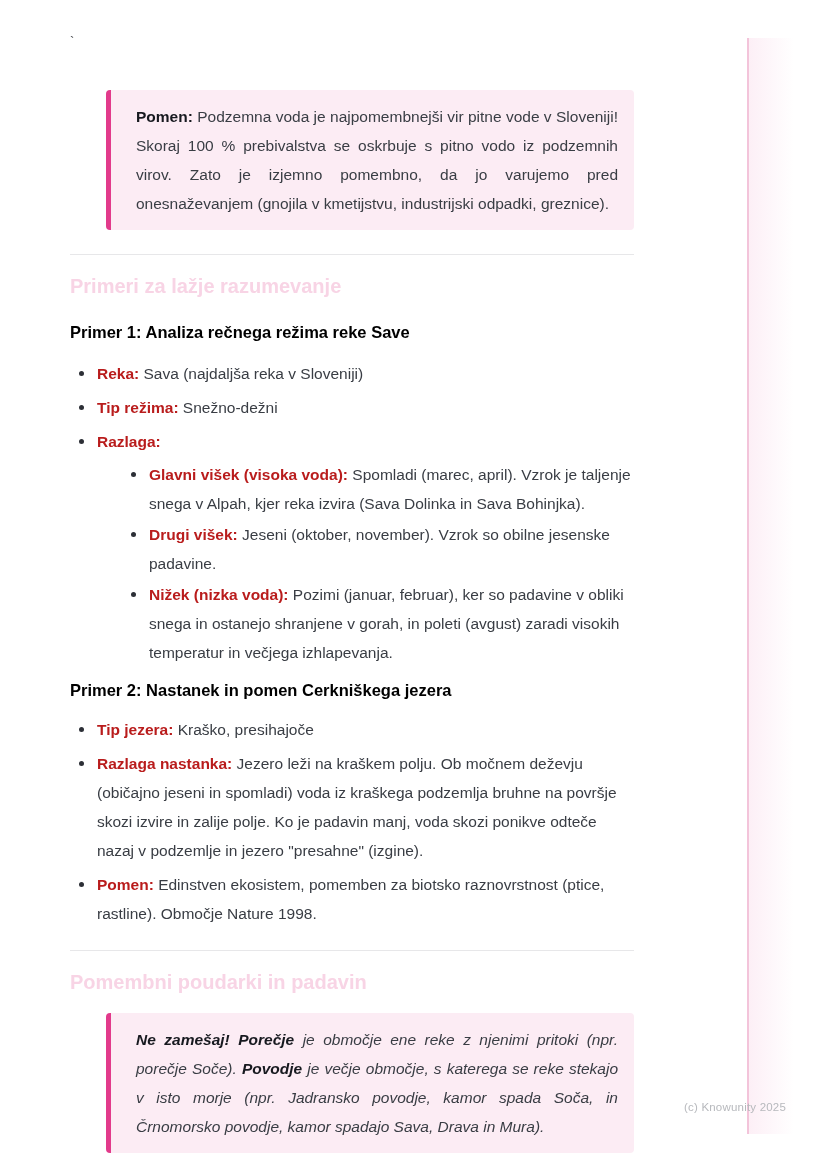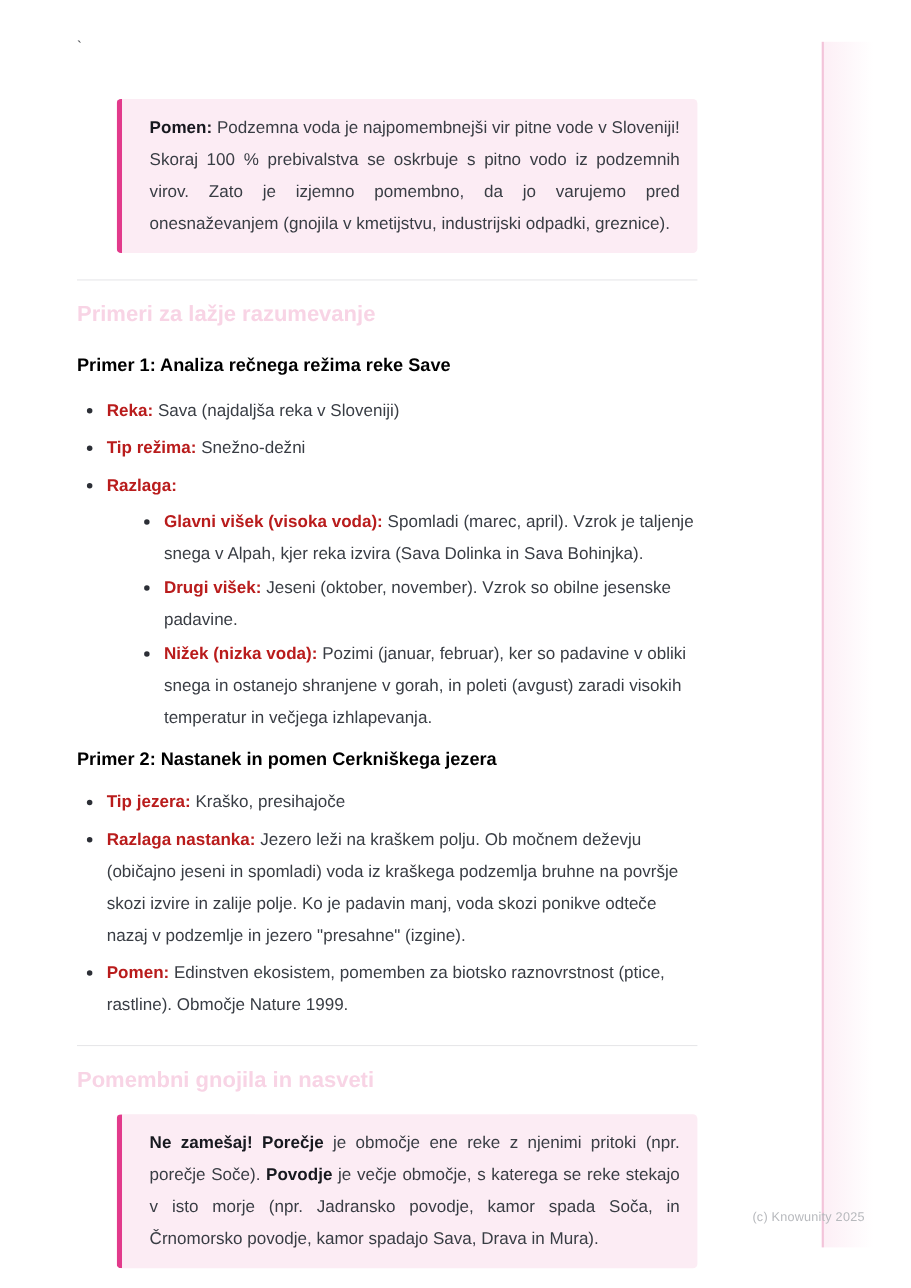--- a/index.html
+++ b/index.html
@@ -32,21 +32,21 @@
     background:var(--callout_bg,#fcecf4);
     border-left:5px solid var(--accent,#e23a8b);
     border-radius:4px;
     padding:12px 16px 12px 25px;
     font-size:15.5px;line-height:29px;
     text-align:justify;
     box-sizing:border-box;
     margin-left:36px;
   }
   .callout-1{margin-top:90px;}
-  .callout-2{margin-top:16px;}
+  .callout-2{margin-top:16px;font-style:italic;}
   .callout strong{color:#17191f;}
   .divider{
     border:none;border-top:1px solid #e7e7e9;
     margin:24px 0 0 0;height:0;
   }
   .divider-2{margin-top:22px;}
   h2.faded{
     margin:16px 0 0 0;
     font-size:20px;line-height:30px;font-weight:700;
     color:var(--faded_heading,#f8d4e5);
@@ -133,27 +133,27 @@
       <div class="li">
         <strong>Tip jezera:</strong>
         <span>Kraško, presihajoče</span>
       </div>
       <div class="li">
         <strong>Razlaga nastanka:</strong>
         <span>Jezero leži na kraškem polju. Ob močnem deževju (običajno jeseni in spomladi) voda iz kraškega podzemlja bruhne na površje skozi izvire in zalije polje. Ko je padavin manj, voda skozi ponikve odteče nazaj v podzemlje in jezero "presahne" (izgine).</span>
       </div>
       <div class="li">
         <strong>Pomen:</strong>
-        <span>Edinstven ekosistem, pomemben za biotsko raznovrstnost (ptice, rastline). Območje Nature 1999.</span>
+        <span>Edinstven ekosistem, pomemben za biotsko raznovrstnost (ptice, rastline). Območje Nature 1998.</span>
       </div>
     </div>
 
     <hr class="divider divider-2">
 
-    <h2 class="faded">Pomembni gnojila in nasveti</h2>
+    <h2 class="faded">Pomembni poudarki in padavin</h2>
 
     <div class="callout callout-2">
       <strong>Ne zamešaj! Porečje</strong><span> je območje ene reke z njenimi pritoki (npr. porečje Soče). </span><strong>Povodje</strong><span> je večje območje, s katerega se reke stekajo v isto morje (npr. Jadransko povodje, kamor spada Soča, in Črnomorsko povodje, kamor spadajo Sava, Drava in Mura).</span>
     </div>
 
   </div>
 
   <div class="watermark">(c) Knowunity 2025</div>
 
 </div>

